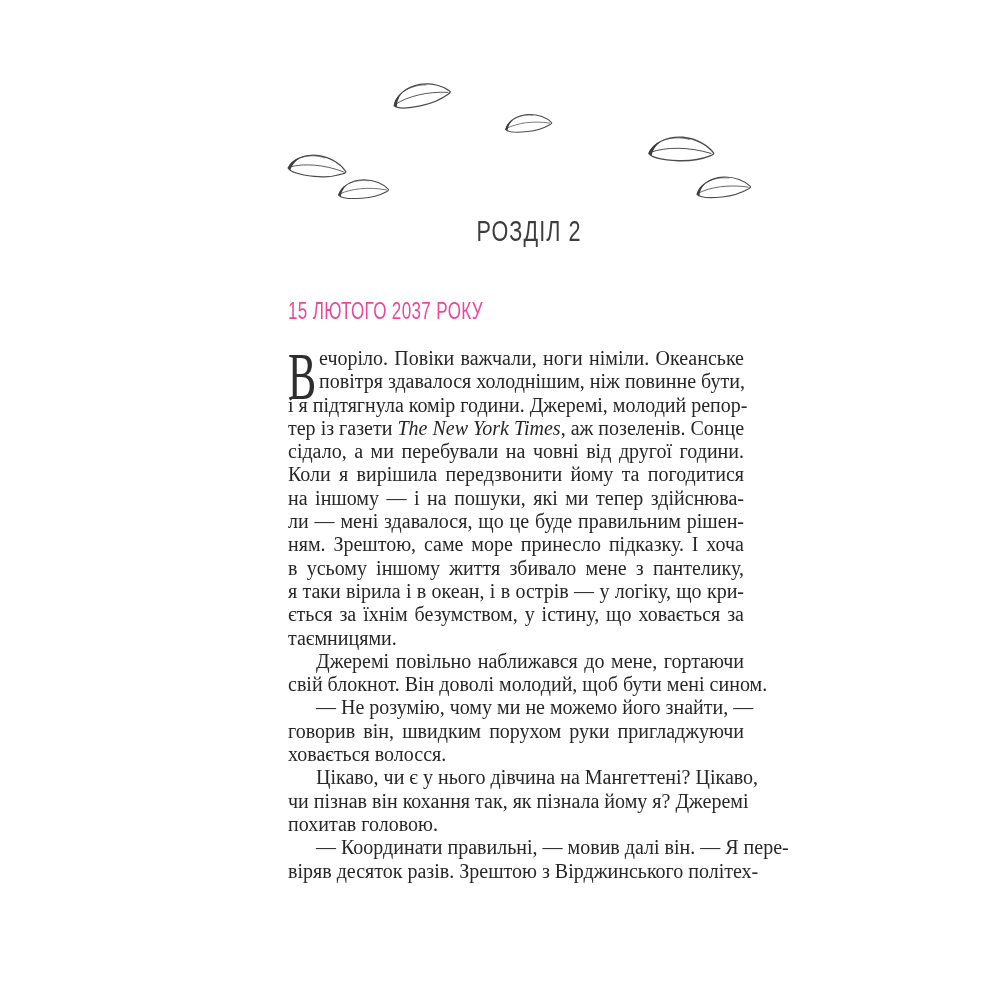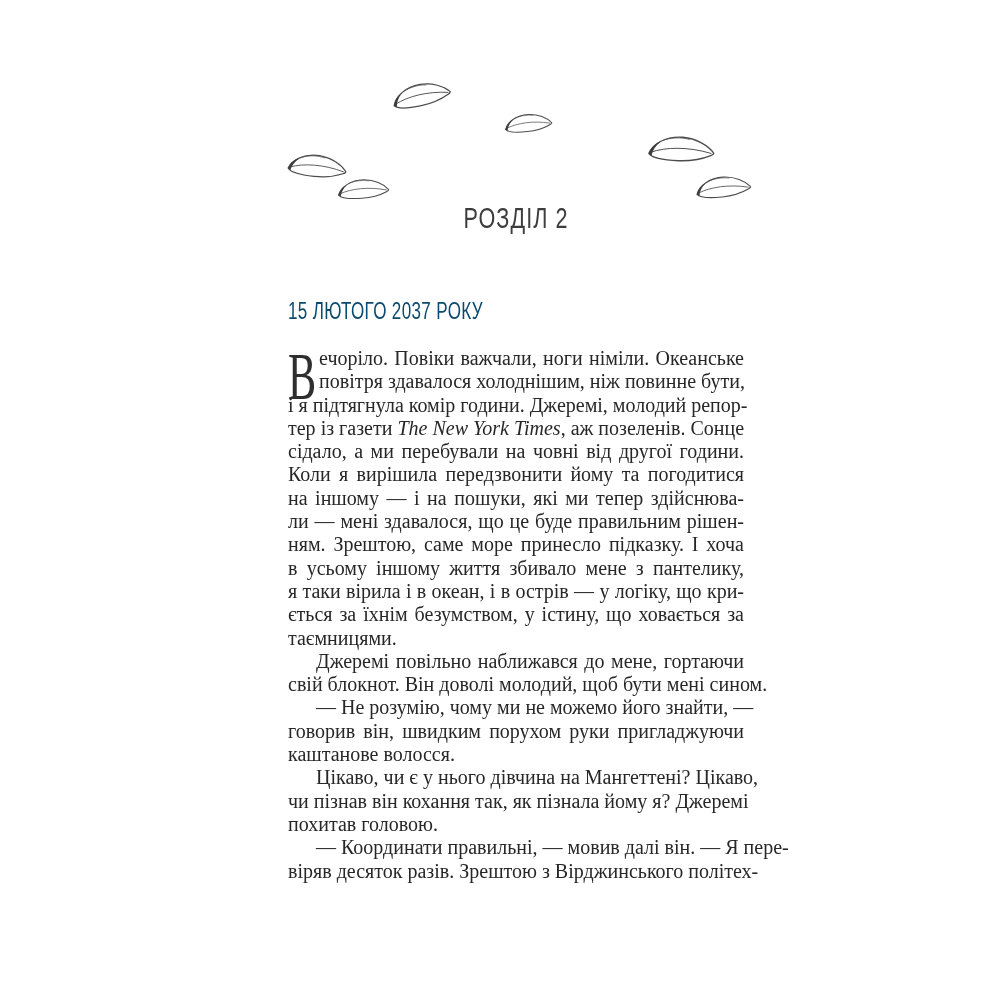--- a/index.html
+++ b/index.html
@@ -8,21 +8,21 @@
 
   
   .leaf{position:absolute;}
 
   
   .cond{display:inline-block;transform:scaleX(0.72);transform-origin:center center;
         font-family:"Liberation Sans", sans-serif;font-weight:500;letter-spacing:1.5px;
         white-space:nowrap;}
   .title{position:absolute;top:201px;left:288px;width:456px;text-align:center;
          font-size:30px;color:#3d3d3d;line-height:34px;}
-  .date{position:absolute;top:299px;left:288px;font-size:23px;color:#0c4a6e;line-height:24px;}
+  .date{position:absolute;top:299px;left:288px;font-size:23px;color:#ec4899;line-height:24px;}
   .date .cond{transform-origin:left center;transform:scaleX(0.74);letter-spacing:0.5px;}
 
   
   .body{position:absolute;top:347px;left:288px;width:456px;color:#272727;
         font-size:20px;line-height:23.3px;}
   .line{text-align:justify;text-align-last:justify;white-space:nowrap;}
   .line.end{text-align-last:left;}
   .line.indent{padding-left:28px;}
   .line.dc{padding-left:31px;}
   .para{position:relative;}
@@ -60,21 +60,21 @@
   <svg class="leaf" style="left:336px;top:176px;transform:rotate(-4deg);" width="54" height="26" viewBox="0 0 100 46">
       <use href="#leafShape"></use>
     </svg>
   <svg class="leaf" style="left:645px;top:133px;transform:rotate(2deg);" width="72" height="32" viewBox="0 0 100 46">
       <use href="#leafShape"></use>
     </svg>
   <svg class="leaf" style="left:694px;top:173px;transform:rotate(-6deg);" width="58" height="28" viewBox="0 0 100 46">
       <use href="#leafShape"></use>
     </svg>
 
-  <h1 class="title" style="margin:0;font-weight:normal;"><span class="cond">РОЗДІЛ 2</span></h1>
+  <h1 class="title" style="margin:13px;font-weight:normal;"><span class="cond">РОЗДІЛ 2</span></h1>
 
   <div class="date"><span class="cond">15 ЛЮТОГО 2037 РОКУ</span></div>
 
   <div class="body">
 
     <div class="para">
       <span class="dropcap">В</span>
       <div class="line dc">ечоріло. Повіки важчали, ноги німіли. Океанське</div>
       <div class="line dc">повітря здавалося холоднішим, ніж повинне бути,</div>
       <div class="line">і я підтягнула комір години. Джеремі, молодий репор-</div>
@@ -91,21 +91,21 @@
     </div>
 
     <div class="para">
       <div class="line indent">Джеремі повільно наближався до мене, гортаючи</div>
       <div class="line">свій блокнот. Він доволі молодий, щоб бути мені сином.</div>
     </div>
 
     <div class="para">
       <div class="line indent">— Не розумію, чому ми не можемо його знайти, —</div>
       <div class="line">говорив він, швидким порухом руки пригладжуючи</div>
-      <div class="line end">каштанове волосся.</div>
+      <div class="line end">ховається волосся.</div>
     </div>
 
     <div class="para">
       <div class="line indent">Цікаво, чи є у нього дівчина на Мангеттені? Цікаво,</div>
       <div class="line">чи пізнав він кохання так, як пізнала йому я? Джеремі</div>
       <div class="line end">похитав головою.</div>
     </div>
 
     <div class="para">
       <div class="line indent">— Координати правильні, — мовив далі він. — Я пере-</div>

